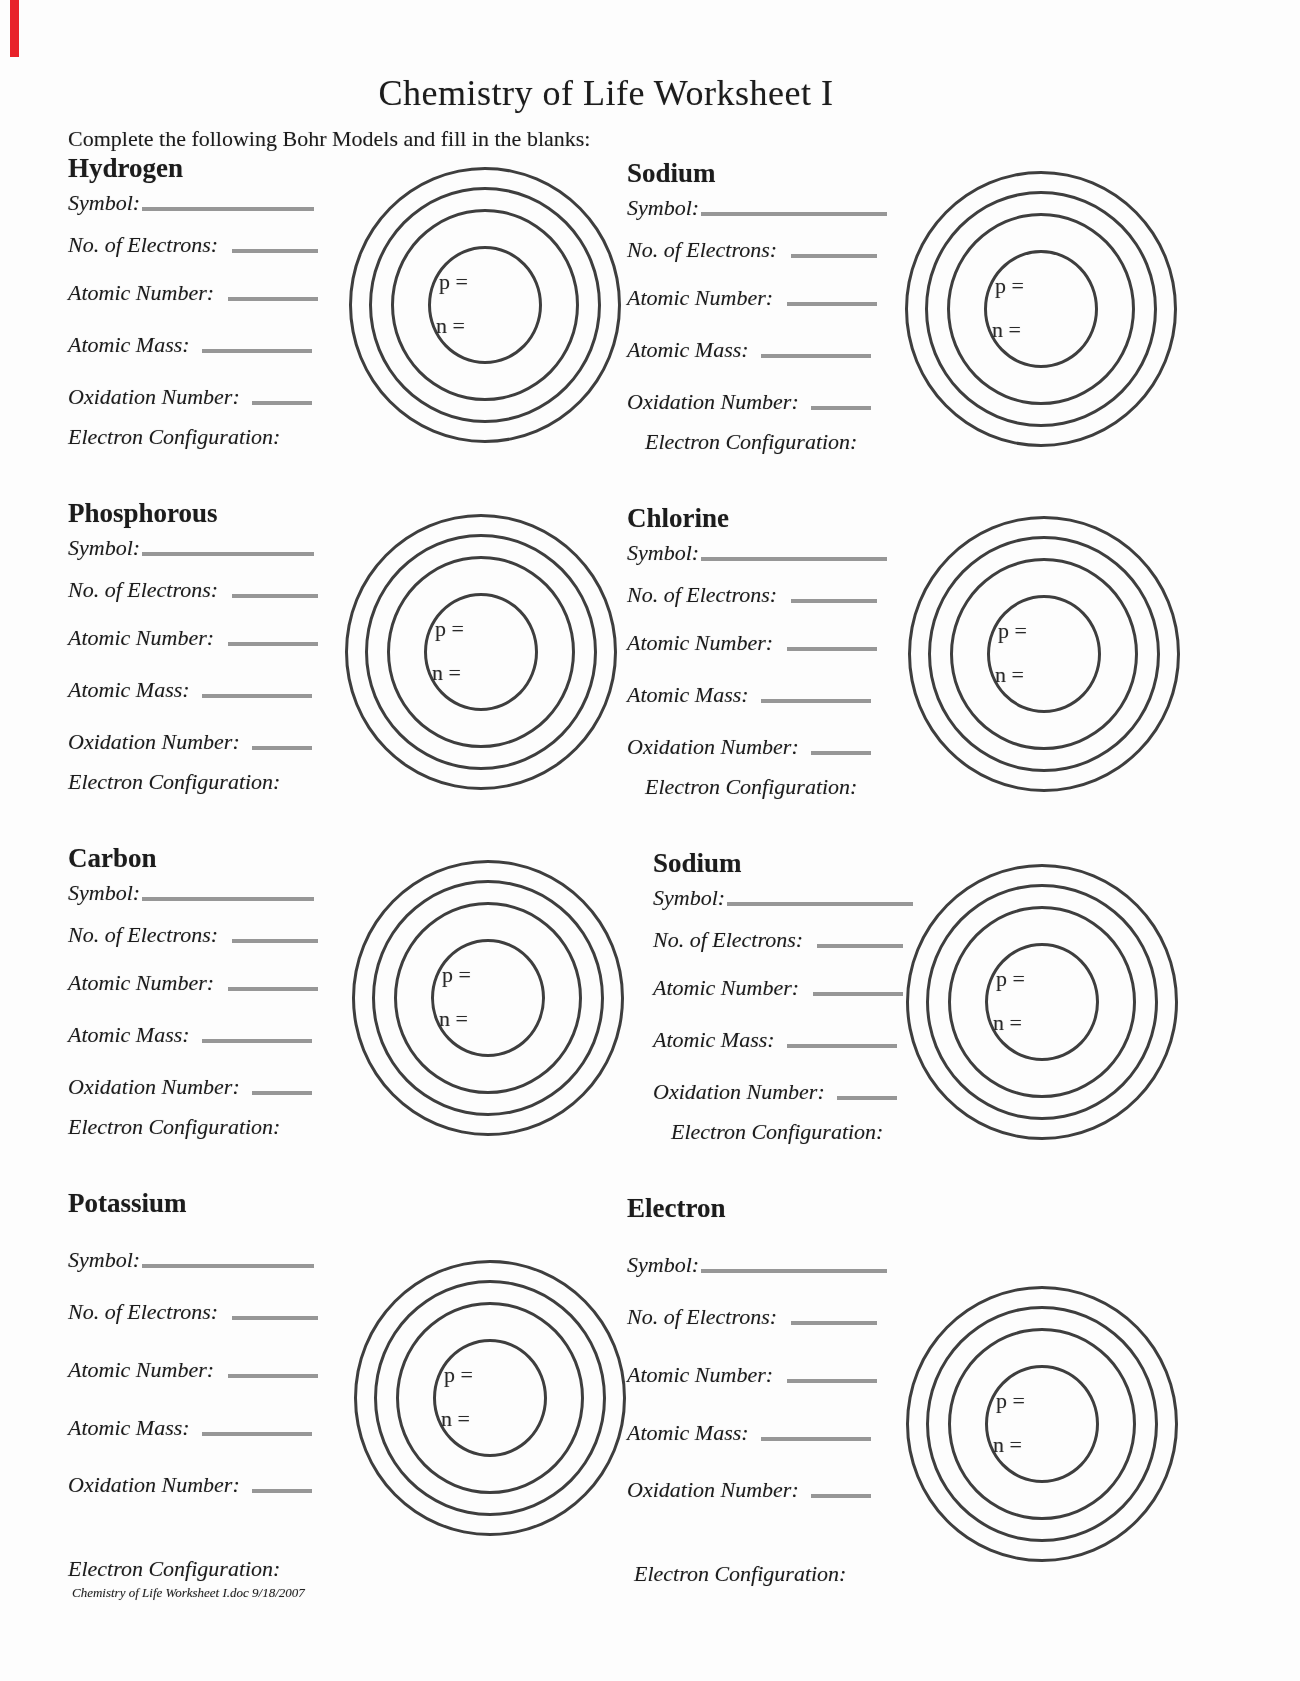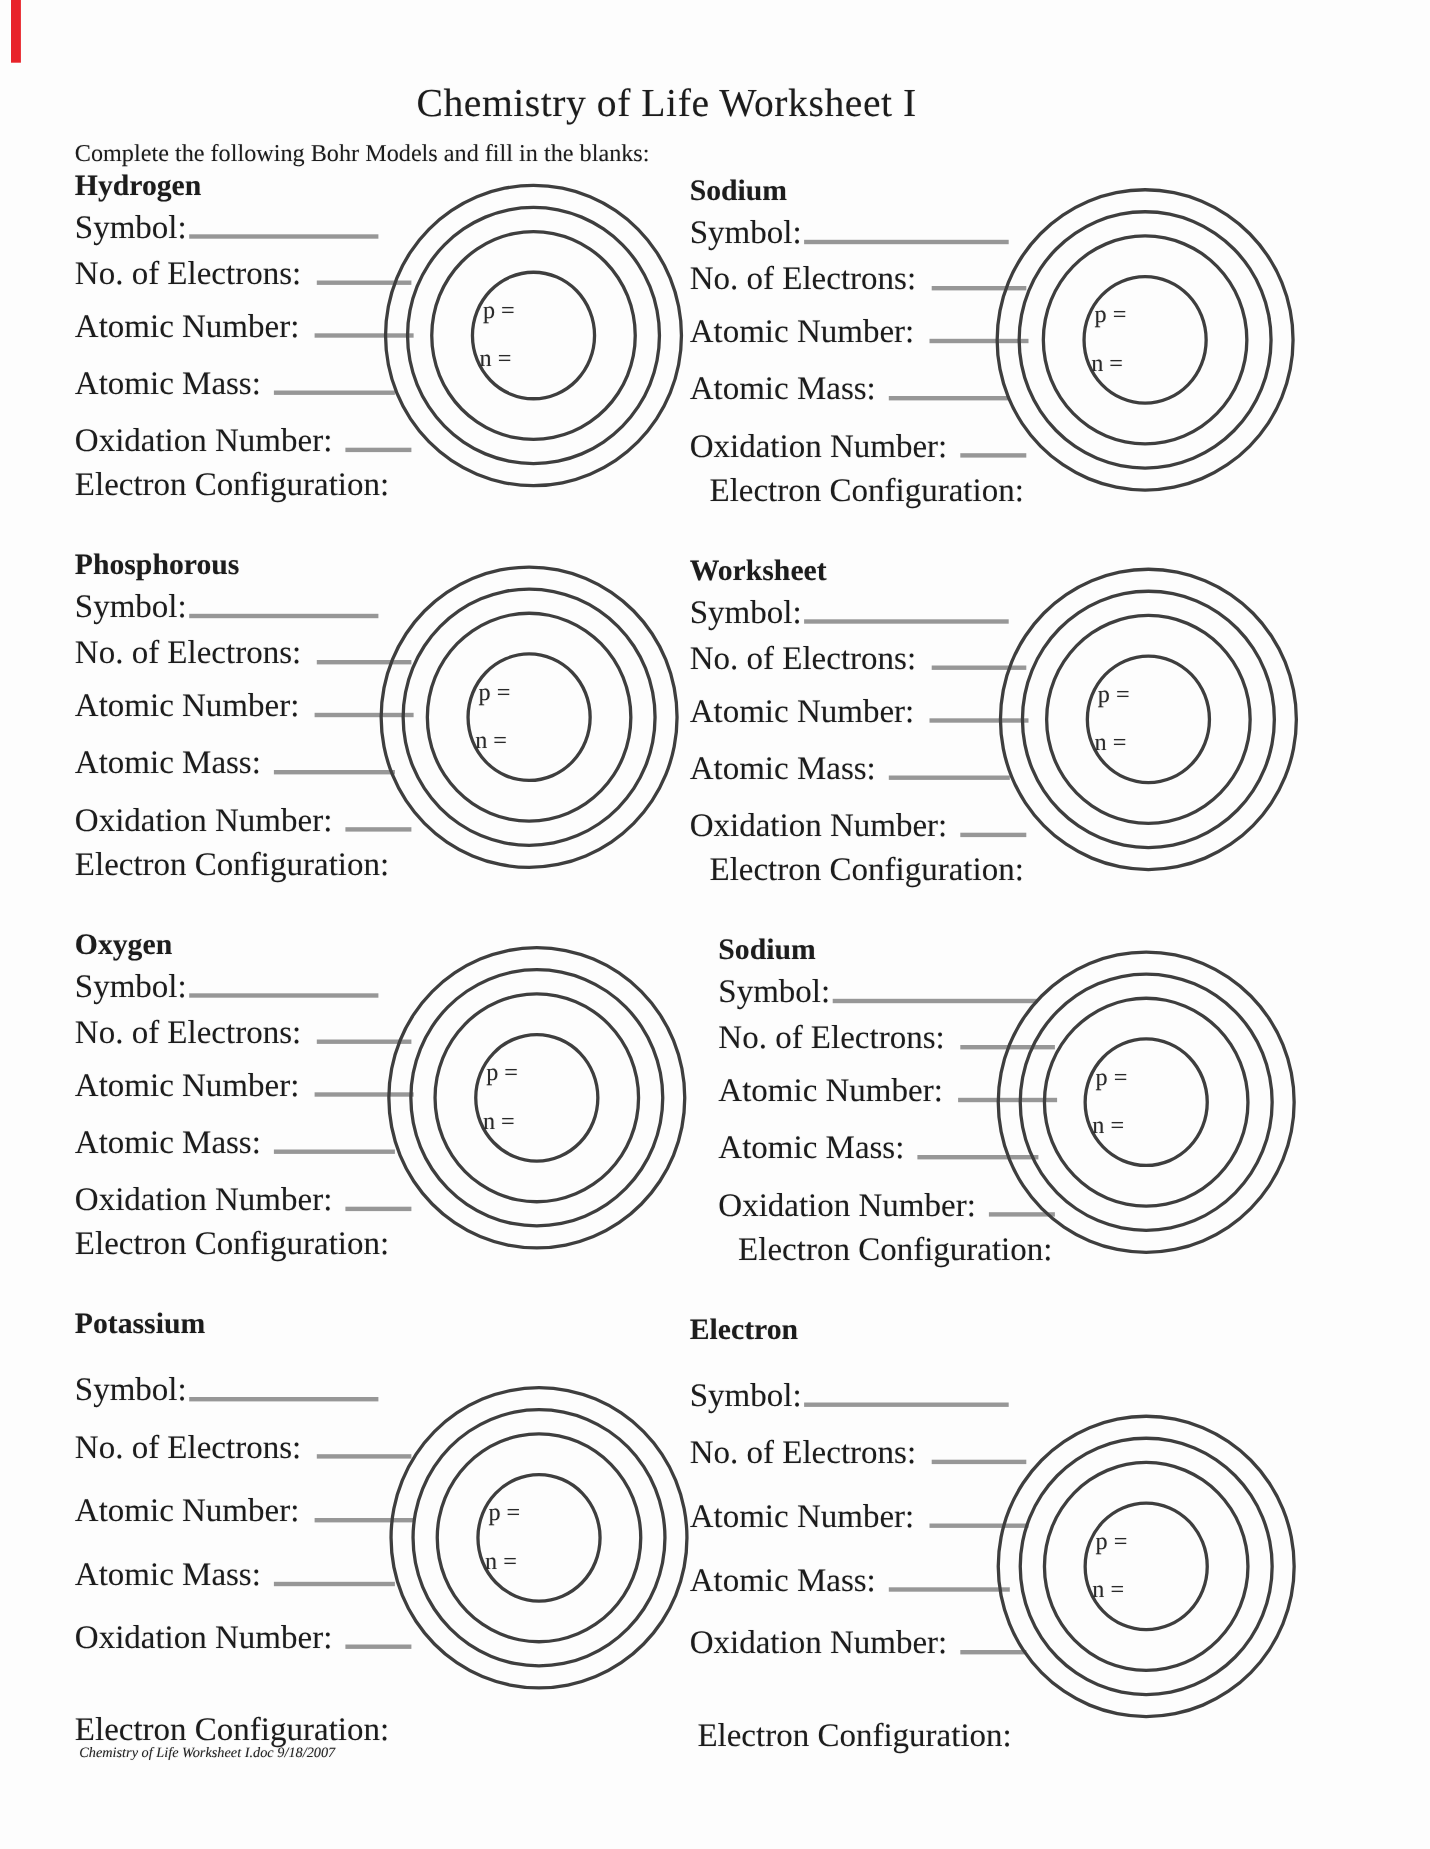--- a/index.html
+++ b/index.html
@@ -10,21 +10,21 @@
   }
   .red-mark{position:absolute;left:10px;top:0;width:9px;height:57px;background:#e8232a;}
   .title{
     position:absolute;top:72px;left:0;width:1212px;text-align:center;
     font-size:36px;letter-spacing:.5px;white-space:nowrap;
   }
   .subtitle{position:absolute;top:126px;left:68px;font-size:22px;white-space:nowrap;text-align:right;}
   
   .block{position:absolute;width:340px;height:300px;text-align:center;}
   .el-name{position:absolute;top:0;left:0;font-size:27px;font-weight:bold;white-space:nowrap;}
-  .f{position:absolute;left:0;font-size:30px;white-space:nowrap;}
+  .f{position:absolute;left:0;font-size:22px;white-space:nowrap;font-style:italic;}
   .f-sym{top:37px}.f-ele{top:79px}.f-num{top:127px}.f-mas{top:179px}.f-oxi{top:231px}.f-cfg{top:271px}
   .row4 .f-sym{top:59px}.row4 .f-ele{top:111px}.row4 .f-num{top:169px}
   .row4 .f-mas{top:227px}.row4 .f-oxi{top:284px}.row4 .f-cfg{top:368px}
   .rc .f-cfg{padding-left:18px}
   .row4.rc .f-cfg{padding-left:7px}
   .ul{display:inline-block;height:4px;background:#979797;vertical-align:-1px;}
   .ul-sym{width:172px;margin-left:2px;}
   .rc .ul-sym{width:186px;}
   .ul-ele{width:86px;margin-left:14px;}
   .ul-num{width:90px;margin-left:14px;}
@@ -100,39 +100,39 @@
   <div class="bohr" style="left:345px;top:514px">
     <i class="ring r1"></i>
     <i class="ring r2"></i>
     <i class="ring r3"></i>
     <i class="ring r4"></i>
     <span class="pl">p =</span>
     <span class="nl">n =</span>
   </div>
 
   <div class="block rc" style="left:627px;top:503px">
-    <div class="el-name">Worksheet</div>
+    <div class="el-name">Chlorine</div>
     <div class="f f-sym"><span>Symbol:</span><span class="ul ul-sym"></span></div>
     <div class="f f-ele"><span>No. of Electrons:</span><span class="ul ul-ele"></span></div>
     <div class="f f-num"><span>Atomic Number:</span><span class="ul ul-num"></span></div>
     <div class="f f-mas"><span>Atomic Mass:</span><span class="ul ul-mas"></span></div>
     <div class="f f-oxi"><span>Oxidation Number:</span><span class="ul ul-oxi"></span></div>
     <div class="f f-cfg"><span>Electron Configuration:</span></div>
   </div>
   <div class="bohr" style="left:908px;top:516px">
     <i class="ring r1"></i>
     <i class="ring r2"></i>
     <i class="ring r3"></i>
     <i class="ring r4"></i>
     <span class="pl">p =</span>
     <span class="nl">n =</span>
   </div>
 
   <div class="block" style="left:68px;top:843px">
-    <div class="el-name">Oxygen</div>
+    <div class="el-name">Carbon</div>
     <div class="f f-sym"><span>Symbol:</span><span class="ul ul-sym"></span></div>
     <div class="f f-ele"><span>No. of Electrons:</span><span class="ul ul-ele"></span></div>
     <div class="f f-num"><span>Atomic Number:</span><span class="ul ul-num"></span></div>
     <div class="f f-mas"><span>Atomic Mass:</span><span class="ul ul-mas"></span></div>
     <div class="f f-oxi"><span>Oxidation Number:</span><span class="ul ul-oxi"></span></div>
     <div class="f f-cfg"><span>Electron Configuration:</span></div>
   </div>
   <div class="bohr" style="left:352px;top:860px">
     <i class="ring r1"></i>
     <i class="ring r2"></i>

